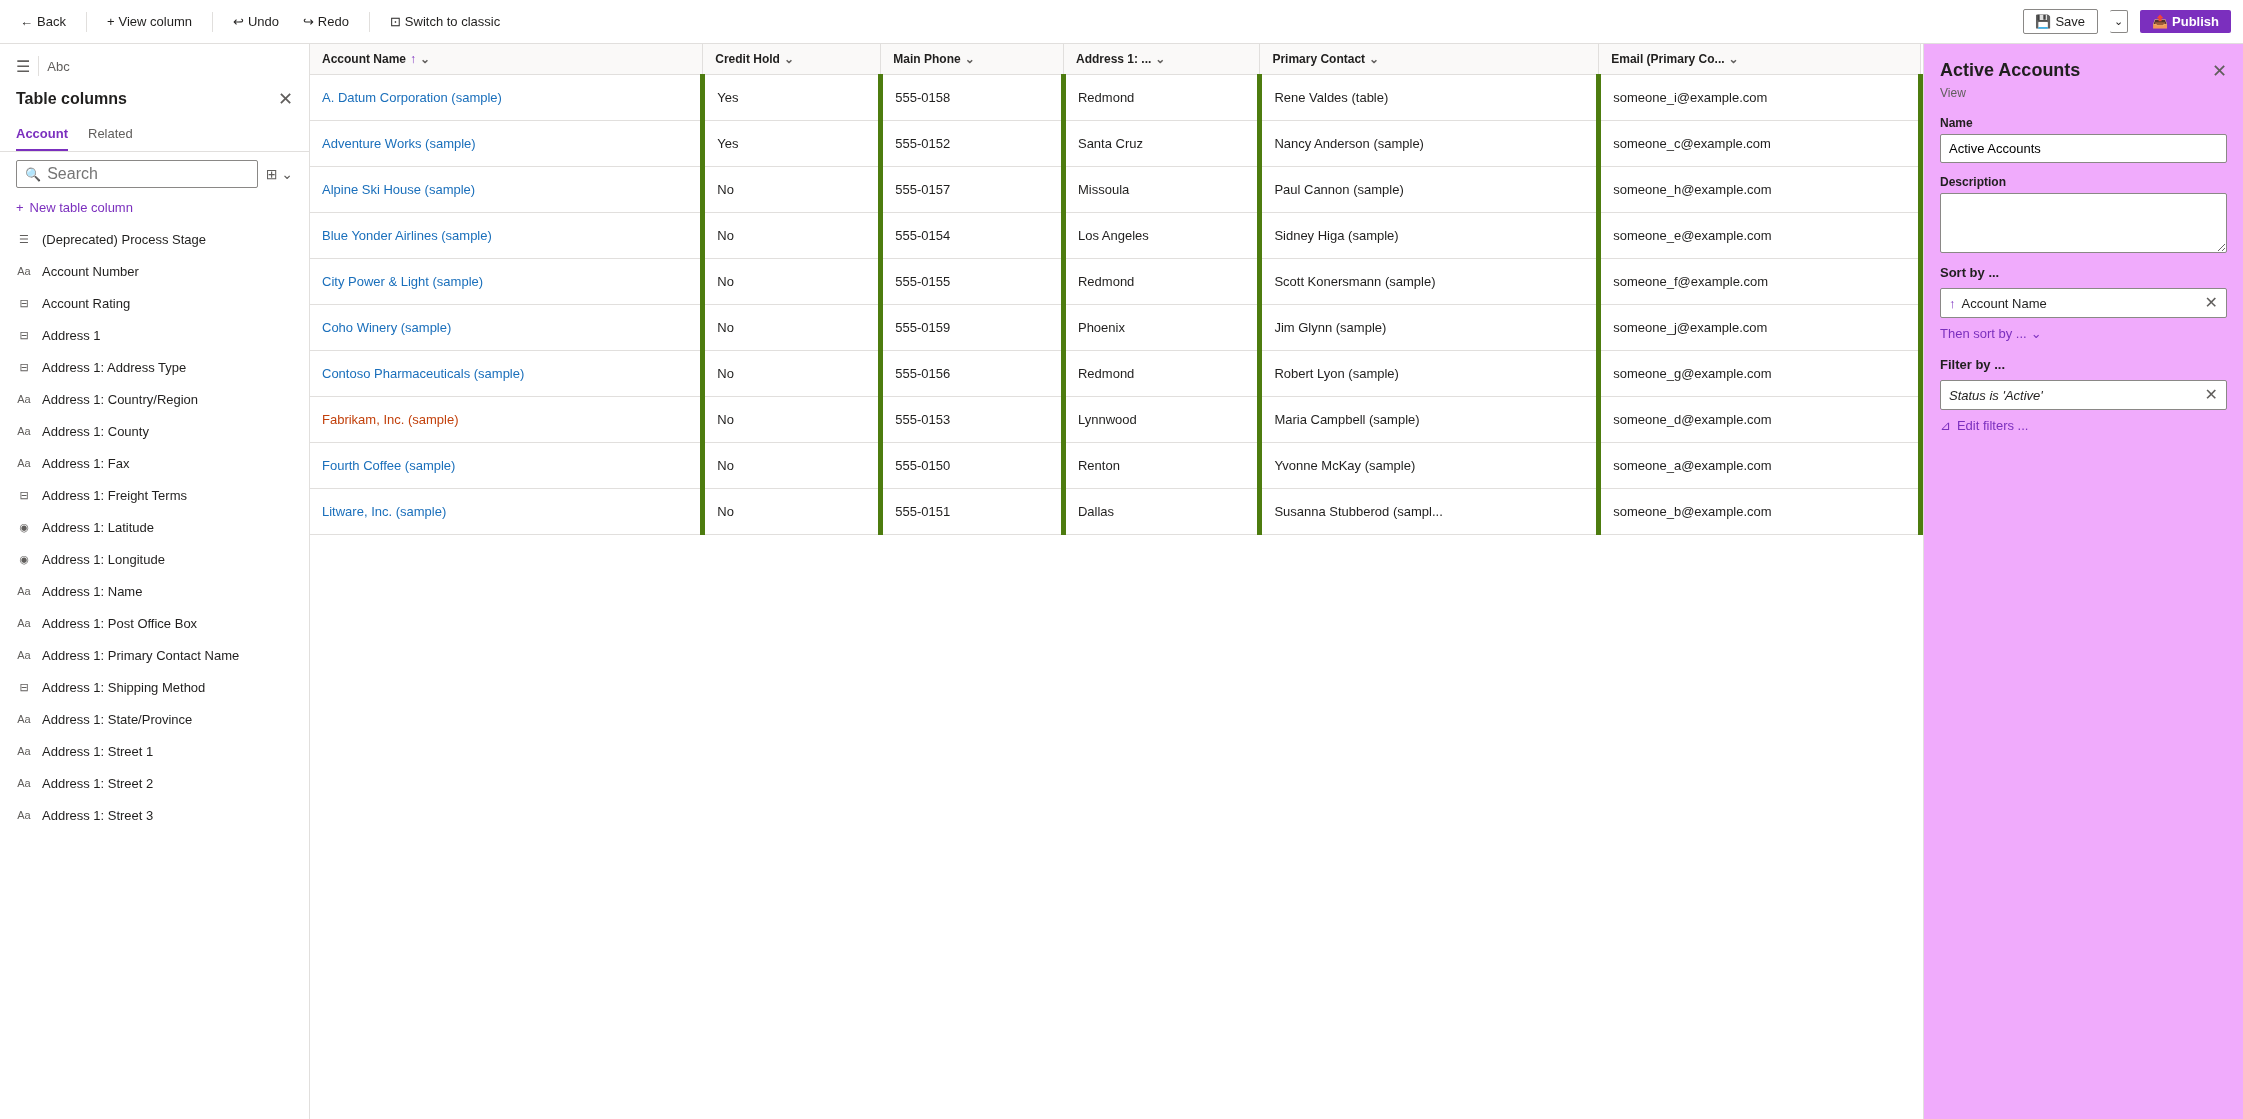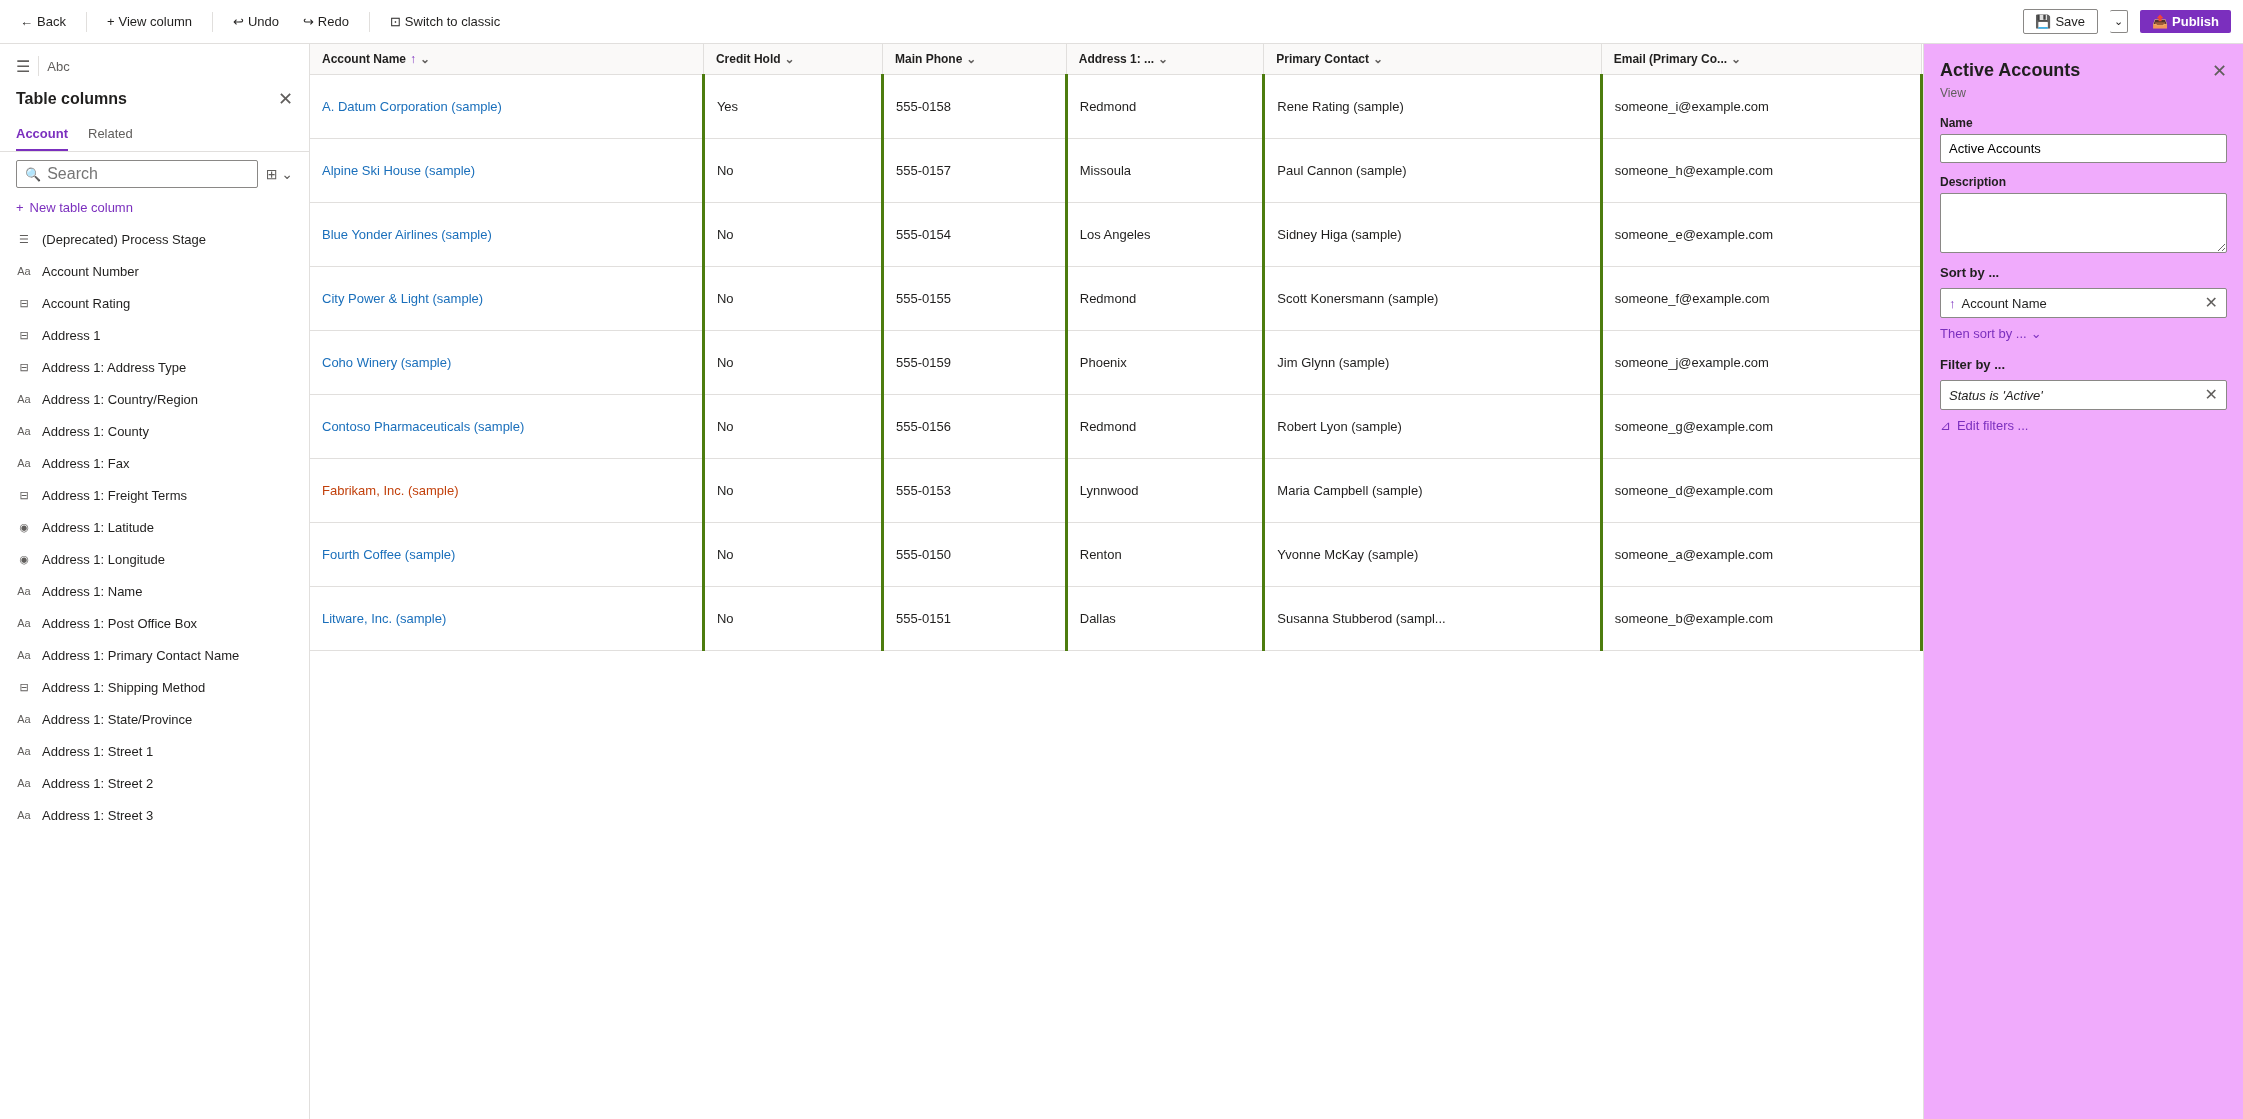--- a/index.html
+++ b/index.html
@@ -118,22 +118,22 @@
       font-size: 12px;
       white-space: nowrap;
       position: sticky; top: 0;
       z-index: 1;
     }
     .data-table th .th-inner {
       display: flex; align-items: center; gap: 4px;
     }
     .data-table td {
       border-bottom: 1px solid #e1dfdd;
-      border-right: 3px solid #4d7c0f;
-      padding: 24px 12px;
+      border-right: 5px solid #4d7c0f;
+      padding: 15px 12px;
       font-size: 13px;
       white-space: nowrap;
       margin-top: 28px;
     }
 
     
     .right-panel {
       width: 320px;
       min-width: 320px;
       background: #f0abfc;
@@ -360,22 +360,30 @@
             </th>
           </tr>
       </thead>
       <tbody>
 
       <tr>
             <td style="color: rgb(26, 111, 187); cursor: pointer;">A. Datum Corporation (sample)</td>
             <td>Yes</td>
             <td>555-0158</td>
             <td>Redmond</td>
-            <td>Rene Rating (sample)</td>
+            <td>Rene Valdes (table)</td>
             <td>someone_i@example.com</td>
+          </tr>
+          <tr>
+            <td style="color: rgb(26, 111, 187); cursor: pointer;">Adventure Works (sample)</td>
+            <td>Yes</td>
+            <td>555-0152</td>
+            <td>Santa Cruz</td>
+            <td>Nancy Anderson (sample)</td>
+            <td>someone_c@example.com</td>
           </tr>
           <tr>
             <td style="color: rgb(26, 111, 187); cursor: pointer;">Alpine Ski House (sample)</td>
             <td>No</td>
             <td>555-0157</td>
             <td>Missoula</td>
             <td>Paul Cannon (sample)</td>
             <td>someone_h@example.com</td>
           </tr>
           <tr>

